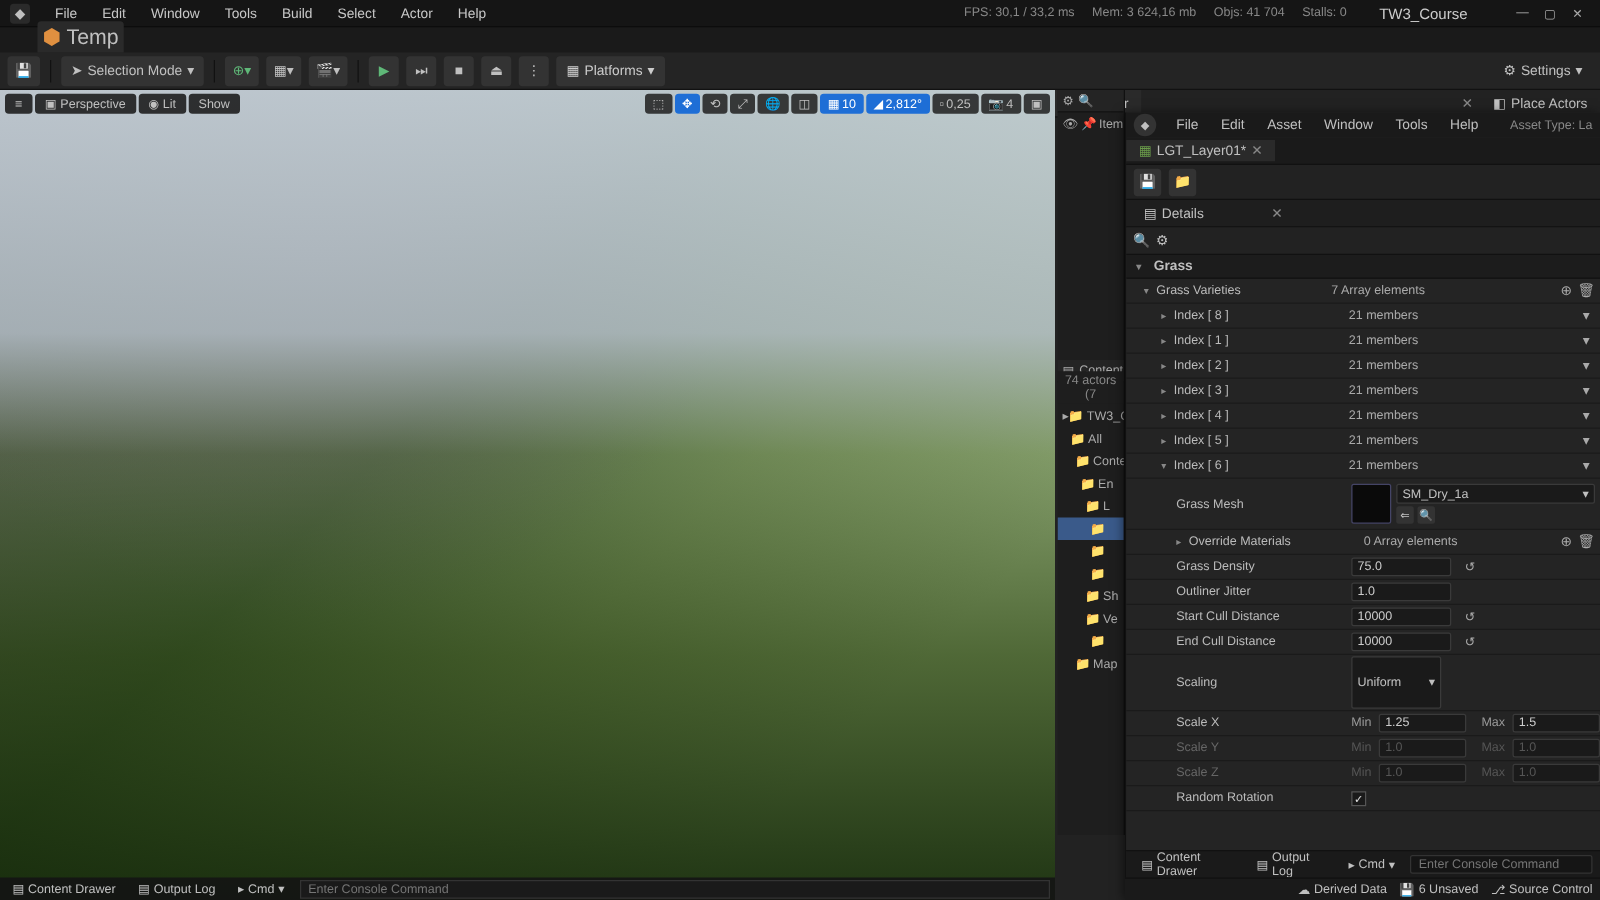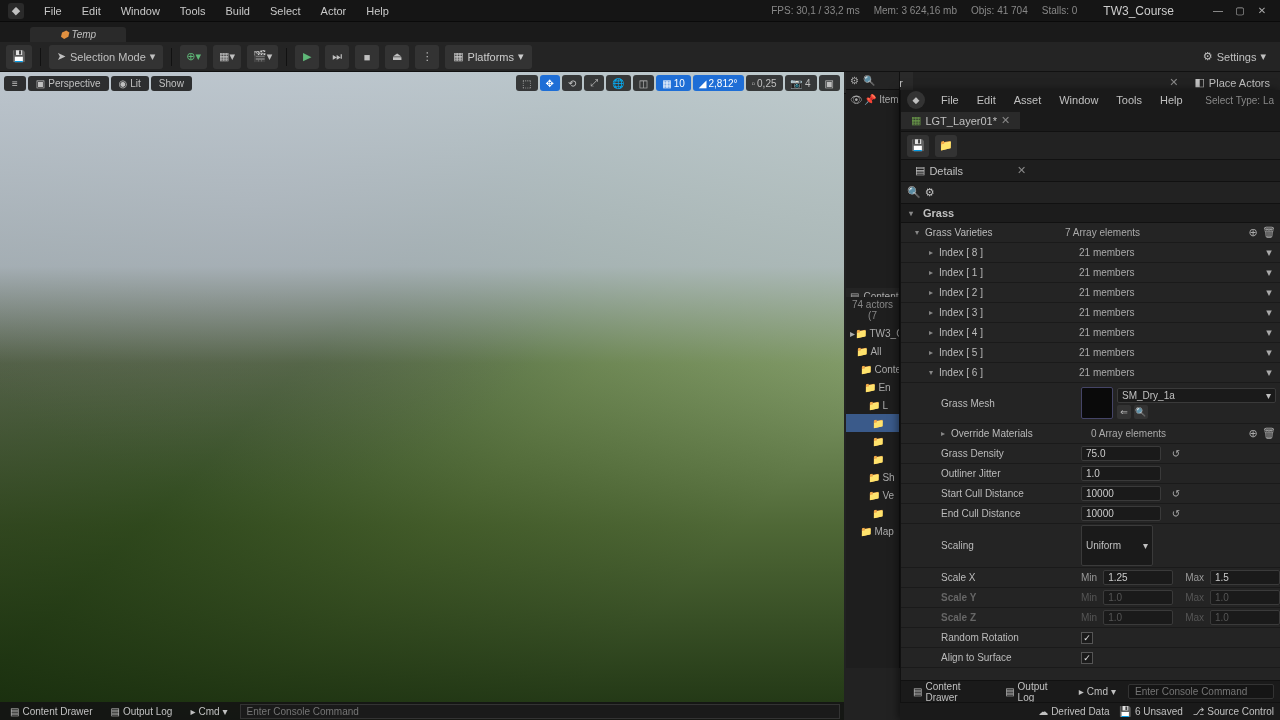--- a/index.html
+++ b/index.html
@@ -9,21 +9,21 @@
 .top-menubar { height: 22px; background: #151515; display: flex; align-items: center; padding: 0 8px; border-bottom: 1px solid #0a0a0a; }
 .ue-logo { width: 16px; height: 16px; background: #2a2a2a; border-radius: 3px; margin-right: 10px; display:flex; align-items:center; justify-content:center; }
 .menubar-item { padding: 0 10px; cursor: pointer; font-size: 11px; color: #c8c8c8; }
 .top-stats { margin-left: auto; display: flex; gap: 14px; font-size: 10px; color: #888; align-items: center; }
 .proj-name { color: #ccc; font-size: 12px; padding: 0 12px; }
 .win-controls { display: flex; gap: 2px; margin-left: 8px; }
 .win-btn { width: 20px; height: 16px; display: flex; align-items: center; justify-content: center; font-size: 10px; cursor: pointer; color: #aaa;}
 
 
 .tabbar { height: 20px; background: #1a1a1a; display: flex; align-items: flex-end; padding-left: 30px; }
-.tabbar-tab { background: #2a2a2a; padding: 2px 30px; font-size: 10px; border-radius: 3px 3px 0 0; font-style: italic; }
+.tabbar-tab { background: #2a2a2a; padding: 2px 4px; font-size: 17px; border-radius: 3px 3px 0 0; }
 
 
 .toolbar { height: 30px; background: #242424; display: flex; align-items: center; padding: 0 6px; gap: 6px; border-bottom: 1px solid #111; }
 .tb-btn { height: 24px; padding: 0 8px; background: #333; border-radius: 3px; display: flex; align-items: center; gap: 4px; cursor: pointer; font-size: 11px;}
 .tb-btn.icon-only { padding: 0 6px; min-width: 24px; justify-content: center; }
 .tb-sep { width: 1px; height: 18px; background: #111; margin: 0 2px; }
 .play-btn { color: #5fb878; }
 .platform-btn { color: #ccc; }
 .spacer { flex: 1; }
 .settings-btn { display: flex; align-items: center; gap: 4px; padding: 0 8px; }
@@ -72,21 +72,21 @@
 .details-tab { display: flex; align-items: center; gap: 4px; padding: 0 8px; }
 .details-search { height: 22px; display: flex; align-items: center; padding: 0 6px; gap: 4px; background: #222; border-bottom: 1px solid #111; }
 .search-input { flex: 1; background: #1a1a1a; border: 1px solid #333; color: #888; padding: 2px 6px; font-size: 10px; border-radius: 2px; }
 
 .details-body { flex: 1; overflow-y: auto; background: #242424; }
 .cat-header { background: #1c1c1c; padding: 3px 8px; font-weight: bold; font-size: 11px; display: flex; align-items: center; gap: 4px; border-bottom: 1px solid #111; }
 .prop-row { display: flex; align-items: center; min-height: 20px; padding: 1px 4px 1px 14px; font-size: 10px; border-bottom: 1px solid #1a1a1a; }
 .prop-row.sub { padding-left: 28px; }
 .prop-row.subsub { padding-left: 40px; }
 .prop-label { flex: 0 0 140px; color: #bbb; display: flex; align-items: center; gap: 4px; }
-.prop-label.disabled { color: #666; font-weight: bold; }
+.prop-label.disabled { color: #666; }
 .prop-value { flex: 1; display: flex; align-items: center; gap: 4px; }
 .chev { font-size: 8px; color: #888; width: 10px; display: inline-block; }
 .arr-summary { color: #aaa; font-size: 10px; }
 .arr-ctrls { margin-left: auto; display: flex; gap: 2px; }
 .arr-btn { width: 14px; height: 14px; display: flex; align-items: center; justify-content: center; cursor: pointer; color: #aaa; font-size: 11px;}
 .num-input { background: #1a1a1a; border: 1px solid #3a3a3a; color: #ccc; padding: 1px 4px; font-size: 10px; width: 70px; border-radius: 2px; }
 .num-input.wide { width: 80px; }
 .cbx { width: 12px; height: 12px; background: #1a1a1a; border: 1px solid #555; display: flex; align-items: center; justify-content: center; font-size: 9px; cursor: pointer; }
 .cbx.checked::after { content: "✓"; color: #e0e0e0; }
 .dd { background: #1a1a1a; border: 1px solid #3a3a3a; padding: 14px 4px; font-size: 10px; display: flex; align-items: center; gap: 4px; border-radius: 2px; width: 72px; justify-content: space-between; }
@@ -308,21 +308,21 @@
 
 <div class="asset-editor">
   <div class="ae-menubar">
     <div class="eng-logo">◆</div>
     <div class="ae-menu-item">File</div>
     <div class="ae-menu-item">Edit</div>
     <div class="ae-menu-item">Asset</div>
     <div class="ae-menu-item">Window</div>
     <div class="ae-menu-item">Tools</div>
     <div class="ae-menu-item">Help</div>
-    <div class="ae-asset-type">Select Type: La</div>
+    <div class="ae-asset-type">Asset Type: La</div>
   </div>
   <div class="ae-tabbar">
     <div class="ae-tab">
       <span style="color:#6a9a4a;">▦</span>
       <span>LGT_Layer01*</span>
       <span style="color:#888;">✕</span>
     </div>
   </div>
   <div class="ae-toolbar">
     <div class="ae-tb-btn">💾</div>
@@ -511,26 +511,20 @@
         </div>
       </div>
 
     <div class="prop-row subsub">
         <span class="prop-label">Random Rotation</span>
         <div class="prop-value">
           <div class="cbx checked"></div>
         </div>
       </div>
 
-    <div class="prop-row subsub">
-        <span class="prop-label">Align to Surface</span>
-        <div class="prop-value">
-          <div class="cbx checked"></div>
-        </div>
-      </div>
   </div>
 
   <div class="ae-bottombar">
     <div class="ae-bb-btn">
         <span>▤</span>
         <span>Content Drawer</span>
       </div>
     <div class="ae-bb-btn">
         <span>▤</span>
         <span>Output Log</span>

